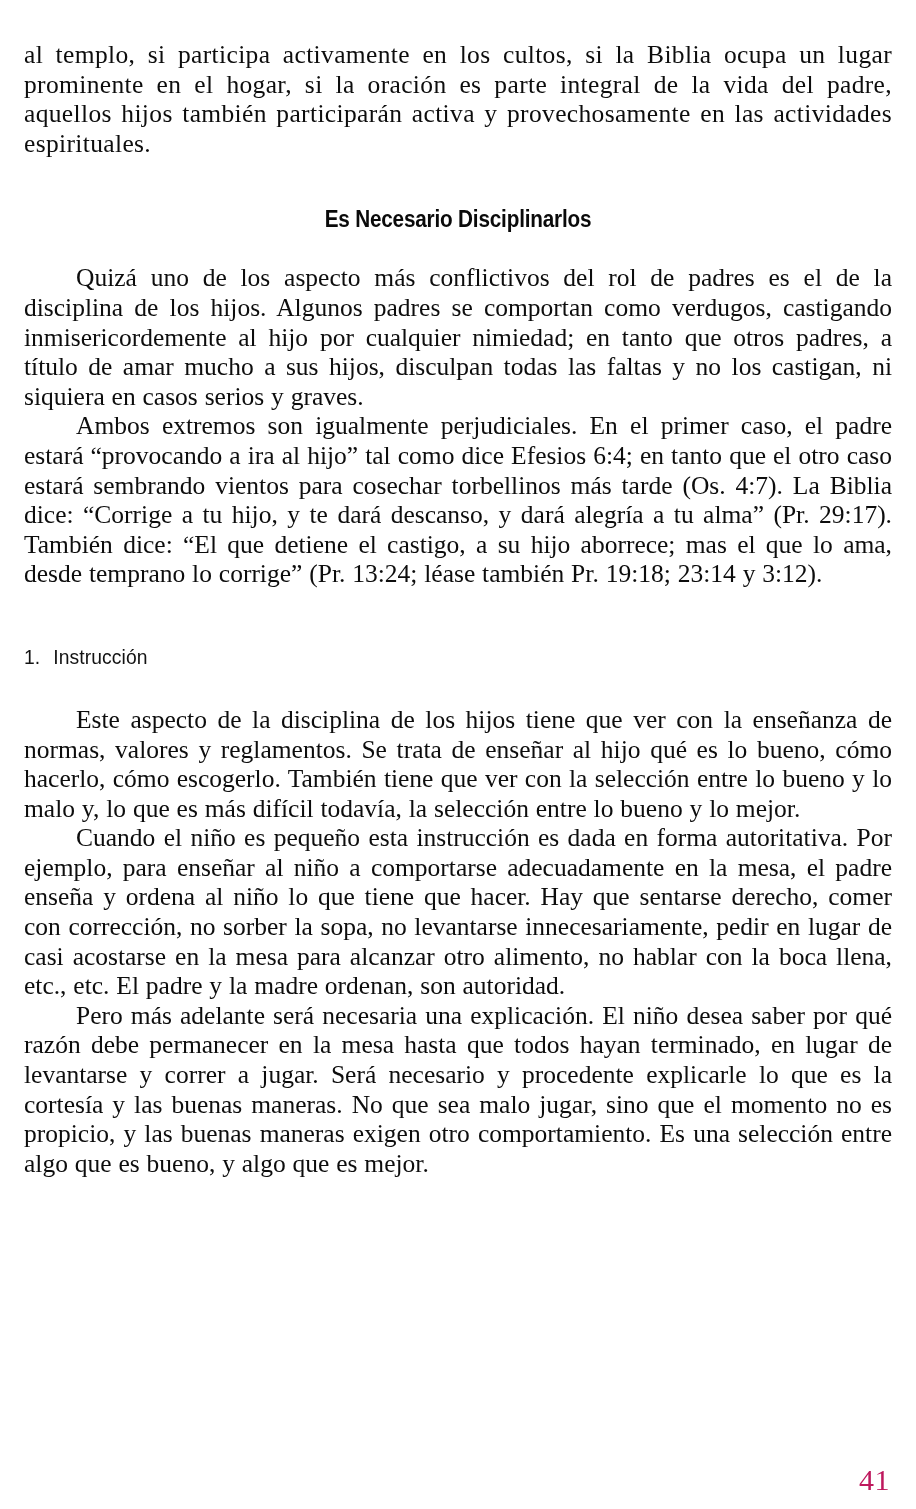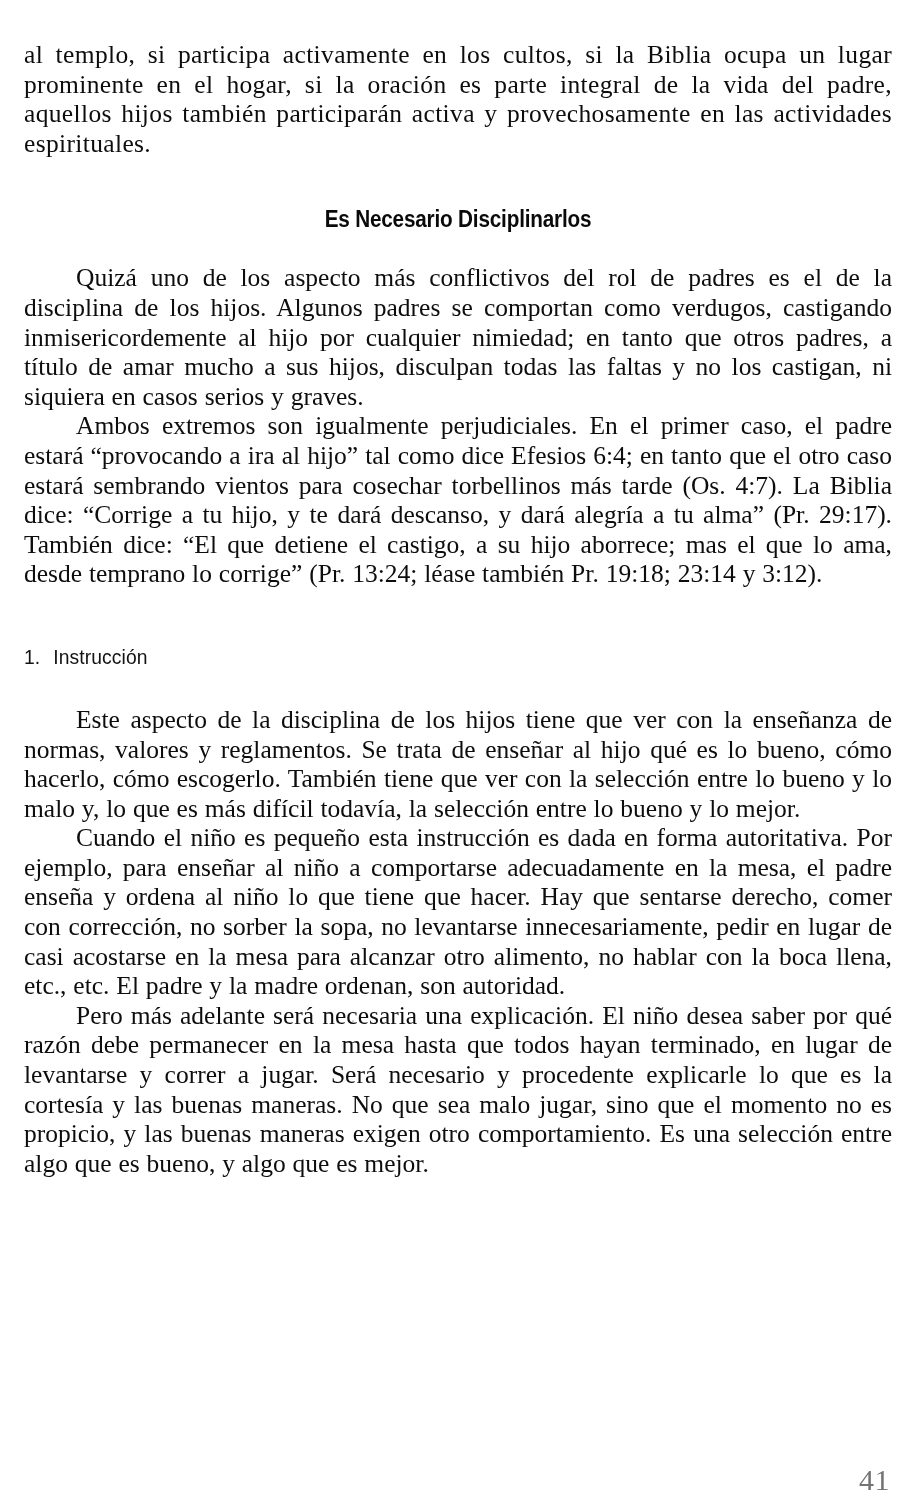--- a/index.html
+++ b/index.html
@@ -72,21 +72,21 @@
   .gap-before-item    { height: 56px; }
   .gap-after-item     { height: 36px; }
   .page-number {
     position: absolute;
     right: 26px;
     bottom: 26px;
     font-family: "Liberation Serif", "DejaVu Serif", serif;
     font-size: 30px;
     font-weight: normal;
     letter-spacing: 0.5px;
-    color: #737373;
+    color: #be185d;
   }
   .speck {
     position: absolute;
     background: #9a9a9a;
     border-radius: 50%;
     opacity: 0.55;
   }
 </style>
 </head>
 <body>

